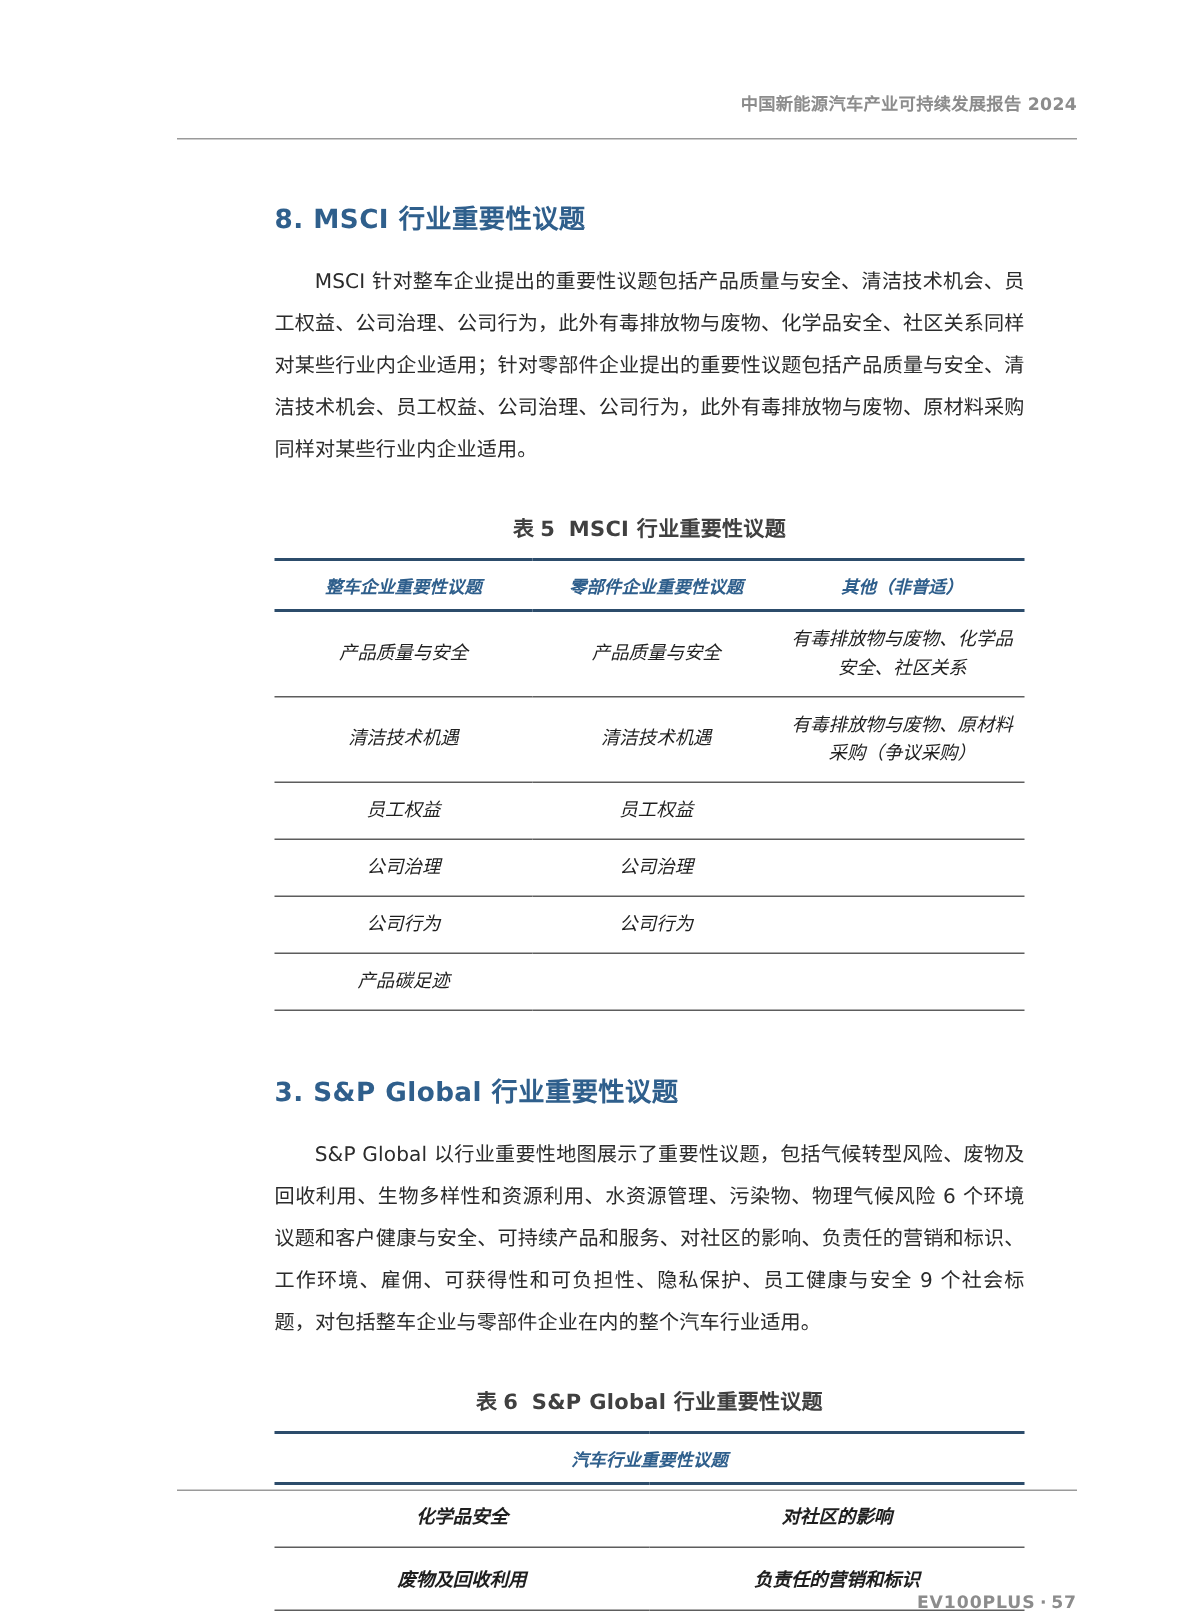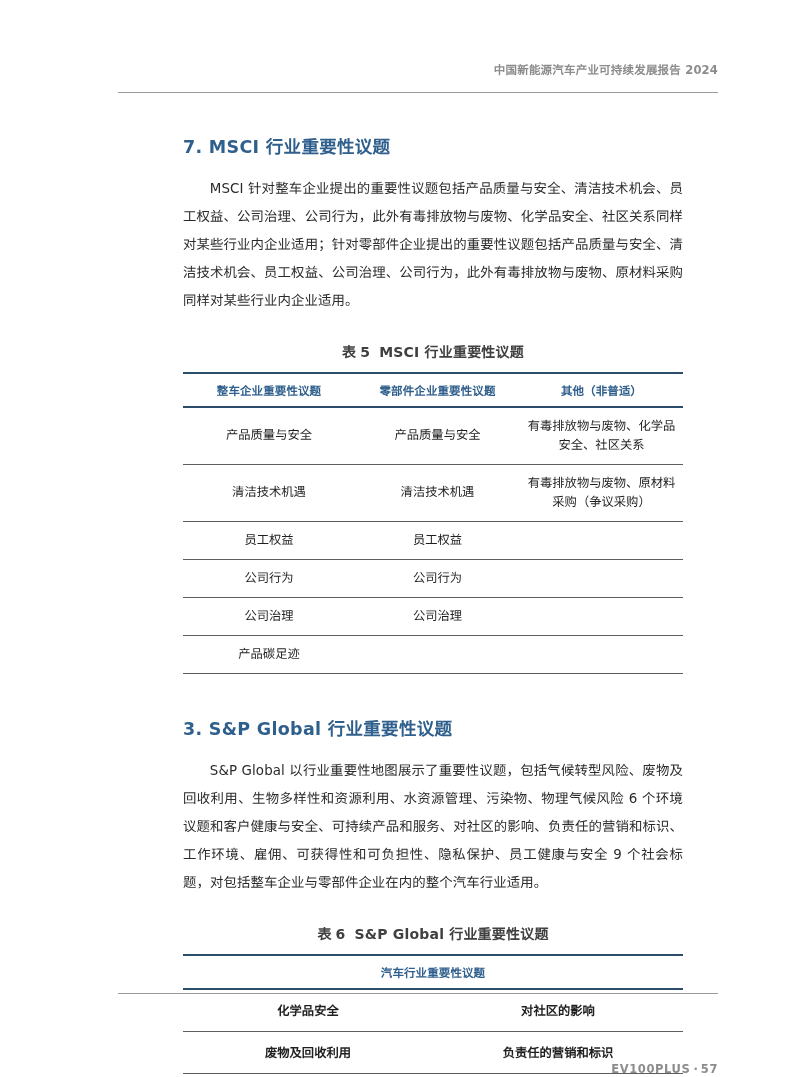--- a/index.html
+++ b/index.html
@@ -123,20 +123,21 @@
     text-align: center;
     margin-bottom: 11px;
     letter-spacing: 0.2px;
   }
   .table-caption .cap-num { padding: 0 9px 0 4px; }
 
   table.doc-table {
     width: 500px;
     border-collapse: collapse;
     table-layout: fixed;
+    font-style: italic;
   }
   table.doc-table th,
   table.doc-table td {
     padding: 9px 6px;
     text-align: center;
     vertical-align: middle;
   }
   table.doc-table thead th {
     font-family: "DejaVu Sans", "Liberation Sans", sans-serif;
     font-size: 11.5px;
@@ -184,21 +185,21 @@
 
 <div class="page">
 
   <div class="page-header">
     <span class="hdr-text">中国新能源汽车产业可持续发展报告 2024</span>
   </div>
   <div class="header-rule"></div>
 
   <div class="content">
 
-    <h2 id="sec-msci" class="section-heading">7. MSCI 行业重要性议题</h2>
+    <h2 id="sec-msci" class="section-heading">8. MSCI 行业重要性议题</h2>
 
     <p class="body-para">MSCI 针对整车企业提出的重要性议题包括产品质量与安全、清洁技术机会、员工权益、公司治理、公司行为，此外有毒排放物与废物、化学品安全、社区关系同样对某些行业内企业适用；针对零部件企业提出的重要性议题包括产品质量与安全、清洁技术机会、员工权益、公司治理、公司行为，此外有毒排放物与废物、原材料采购同样对某些行业内企业适用。</p>
 
     <div class="table-block">
       <div class="table-caption">
         <span>表</span><span class="cap-num">5</span><span>MSCI 行业重要性议题</span>
       </div>
 
       <table class="doc-table t5">
         <colgroup>
@@ -223,27 +224,27 @@
             <td>清洁技术机遇</td>
             <td>清洁技术机遇</td>
             <td>有毒排放物与废物、原材料采购（争议采购）</td>
           </tr>
           <tr>
             <td>员工权益</td>
             <td>员工权益</td>
             <td></td>
           </tr>
           <tr>
+            <td>公司治理</td>
+            <td>公司治理</td>
+            <td></td>
+          </tr>
+          <tr>
             <td>公司行为</td>
             <td>公司行为</td>
-            <td></td>
-          </tr>
-          <tr>
-            <td>公司治理</td>
-            <td>公司治理</td>
             <td></td>
           </tr>
           <tr>
             <td>产品碳足迹</td>
             <td></td>
             <td></td>
           </tr>
         </tbody>
       </table>
     </div>

